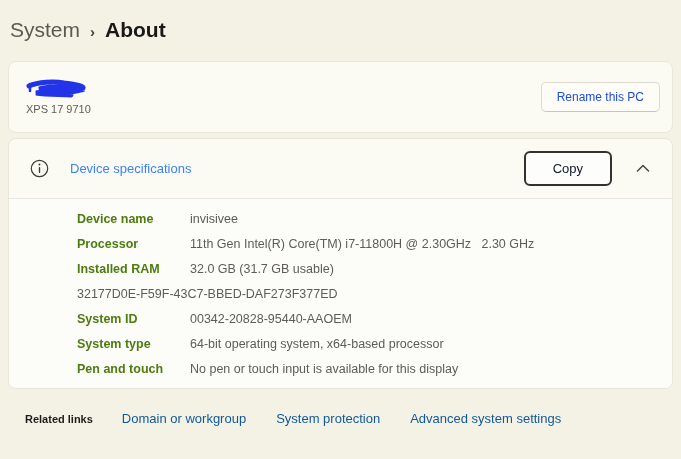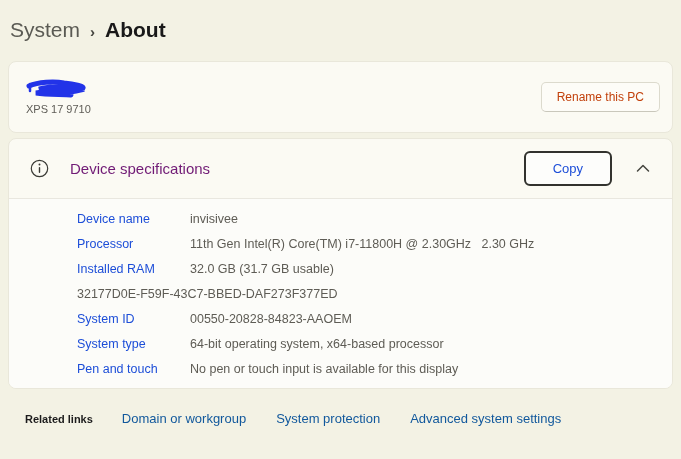--- a/index.html
+++ b/index.html
@@ -34,62 +34,62 @@
     height: 72px;
     display: flex; align-items: center; justify-content: space-between;
     padding: 0 12px 0 17px;
     margin-bottom: 5px;
   }
   .pc-identity { display: flex; flex-direction: column; }
   .scribble { margin-bottom: 2px; }
   .pc-model { font-size: 11px; color: #5f5d57; }
   .btn {
     font-family: "Liberation Sans", sans-serif;
-    font-size: 12px; color: #c2410c;
+    font-size: 12px; color: #1d4ed8;
     background: #fdfcf7;
     border: 1px solid #dcdacd;
     border-bottom-color: #c9c7bb;
     border-radius: 5px;
     padding: 7px 15px;
     cursor: pointer;
     margin-left: 12px;
   }
 
   
   .spec-card { margin-bottom: 0; overflow: hidden; }
   .spec-header {
     height: 59px;
     display: flex; align-items: center;
     padding: 0 14px 0 21px;
   }
   .info-icon { flex: 0 0 auto; margin-right: 21px; display: flex; }
-  .spec-title { flex: 1; font-size: 15px; color: #701a75; }
+  .spec-title { flex: 1; font-size: 13px; color: #3b82f6; }
   .copy-btn {
     font-family: "Liberation Sans", sans-serif;
-    font-size: 13px; color: #1d4ed8;
+    font-size: 13px; color: #0f172a;
     background: #fdfdfb;
     border: 2px solid #32322e;
     border-radius: 6px;
     padding: 8px 27px;
     margin-right: 16px;
     cursor: pointer;
   }
   .chevron { display: flex; padding: 6px 8px; cursor: pointer; }
 
   .spec-divider { height: 1px; background: #e9e7df; }
 
   .spec-body {
     background: #fcfcf9;
     padding: 13px 16px 12px 68px;
   }
   .spec-row { display: flex; margin-bottom: 11px; }
   .spec-row:last-child { margin-bottom: 0; justify-content: flex-end; }
   .spec-label {
     flex: 0 0 113px;
-    font-size: 12.5px; color: #1d4ed8;
+    font-size: 12.5px; color: #4d7c0f; font-weight: bold;
   }
   .spec-value {
     flex: 1;
     font-size: 12.5px; color: #5e5c55;
     white-space: pre-wrap;
   }
 
   
   .related {
     display: flex; align-items: center;
@@ -156,21 +156,21 @@
       </div>
       <div class="spec-row">
         <span class="spec-label">Installed RAM</span>
         <span class="spec-value">32.0 GB (31.7 GB usable)</span>
       </div>
       <div class="spec-row">
         <span class="spec-value">32177D0E-F59F-43C7-BBED-DAF273F377ED</span>
       </div>
       <div class="spec-row">
         <span class="spec-label">System ID</span>
-        <span class="spec-value">00550-20828-84823-AAOEM</span>
+        <span class="spec-value">00342-20828-95440-AAOEM</span>
       </div>
       <div class="spec-row">
         <span class="spec-label">System type</span>
         <span class="spec-value">64-bit operating system, x64-based processor</span>
       </div>
       <div class="spec-row">
         <span class="spec-label">Pen and touch</span>
         <span class="spec-value">No pen or touch input is available for this display</span>
       </div>
     </div>

